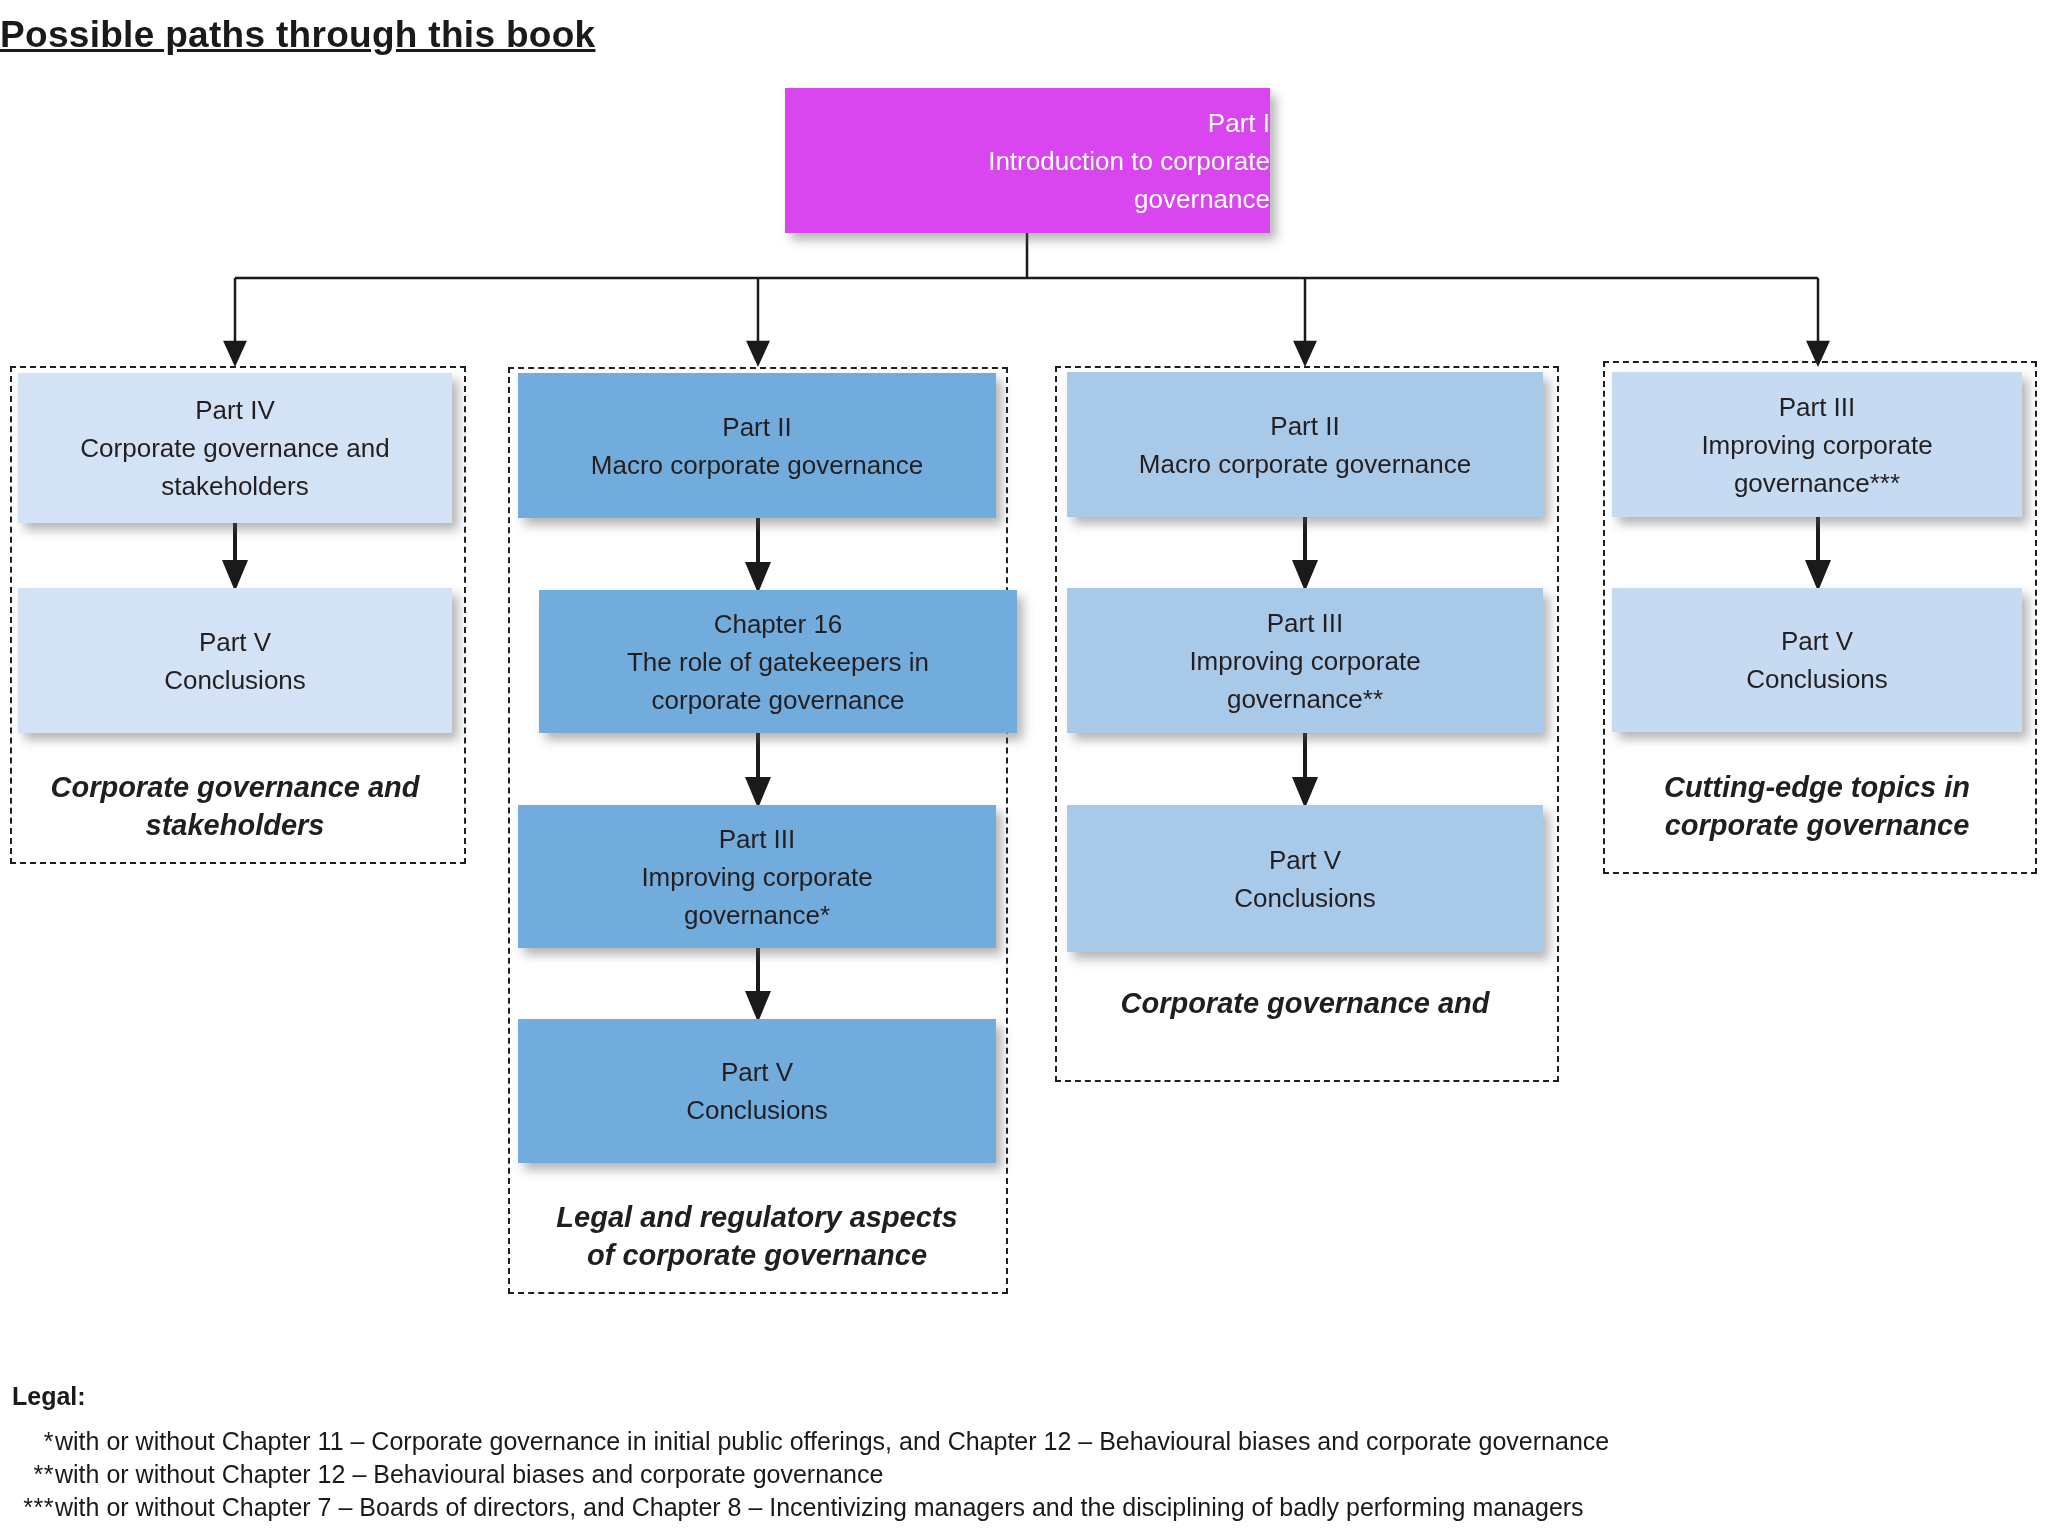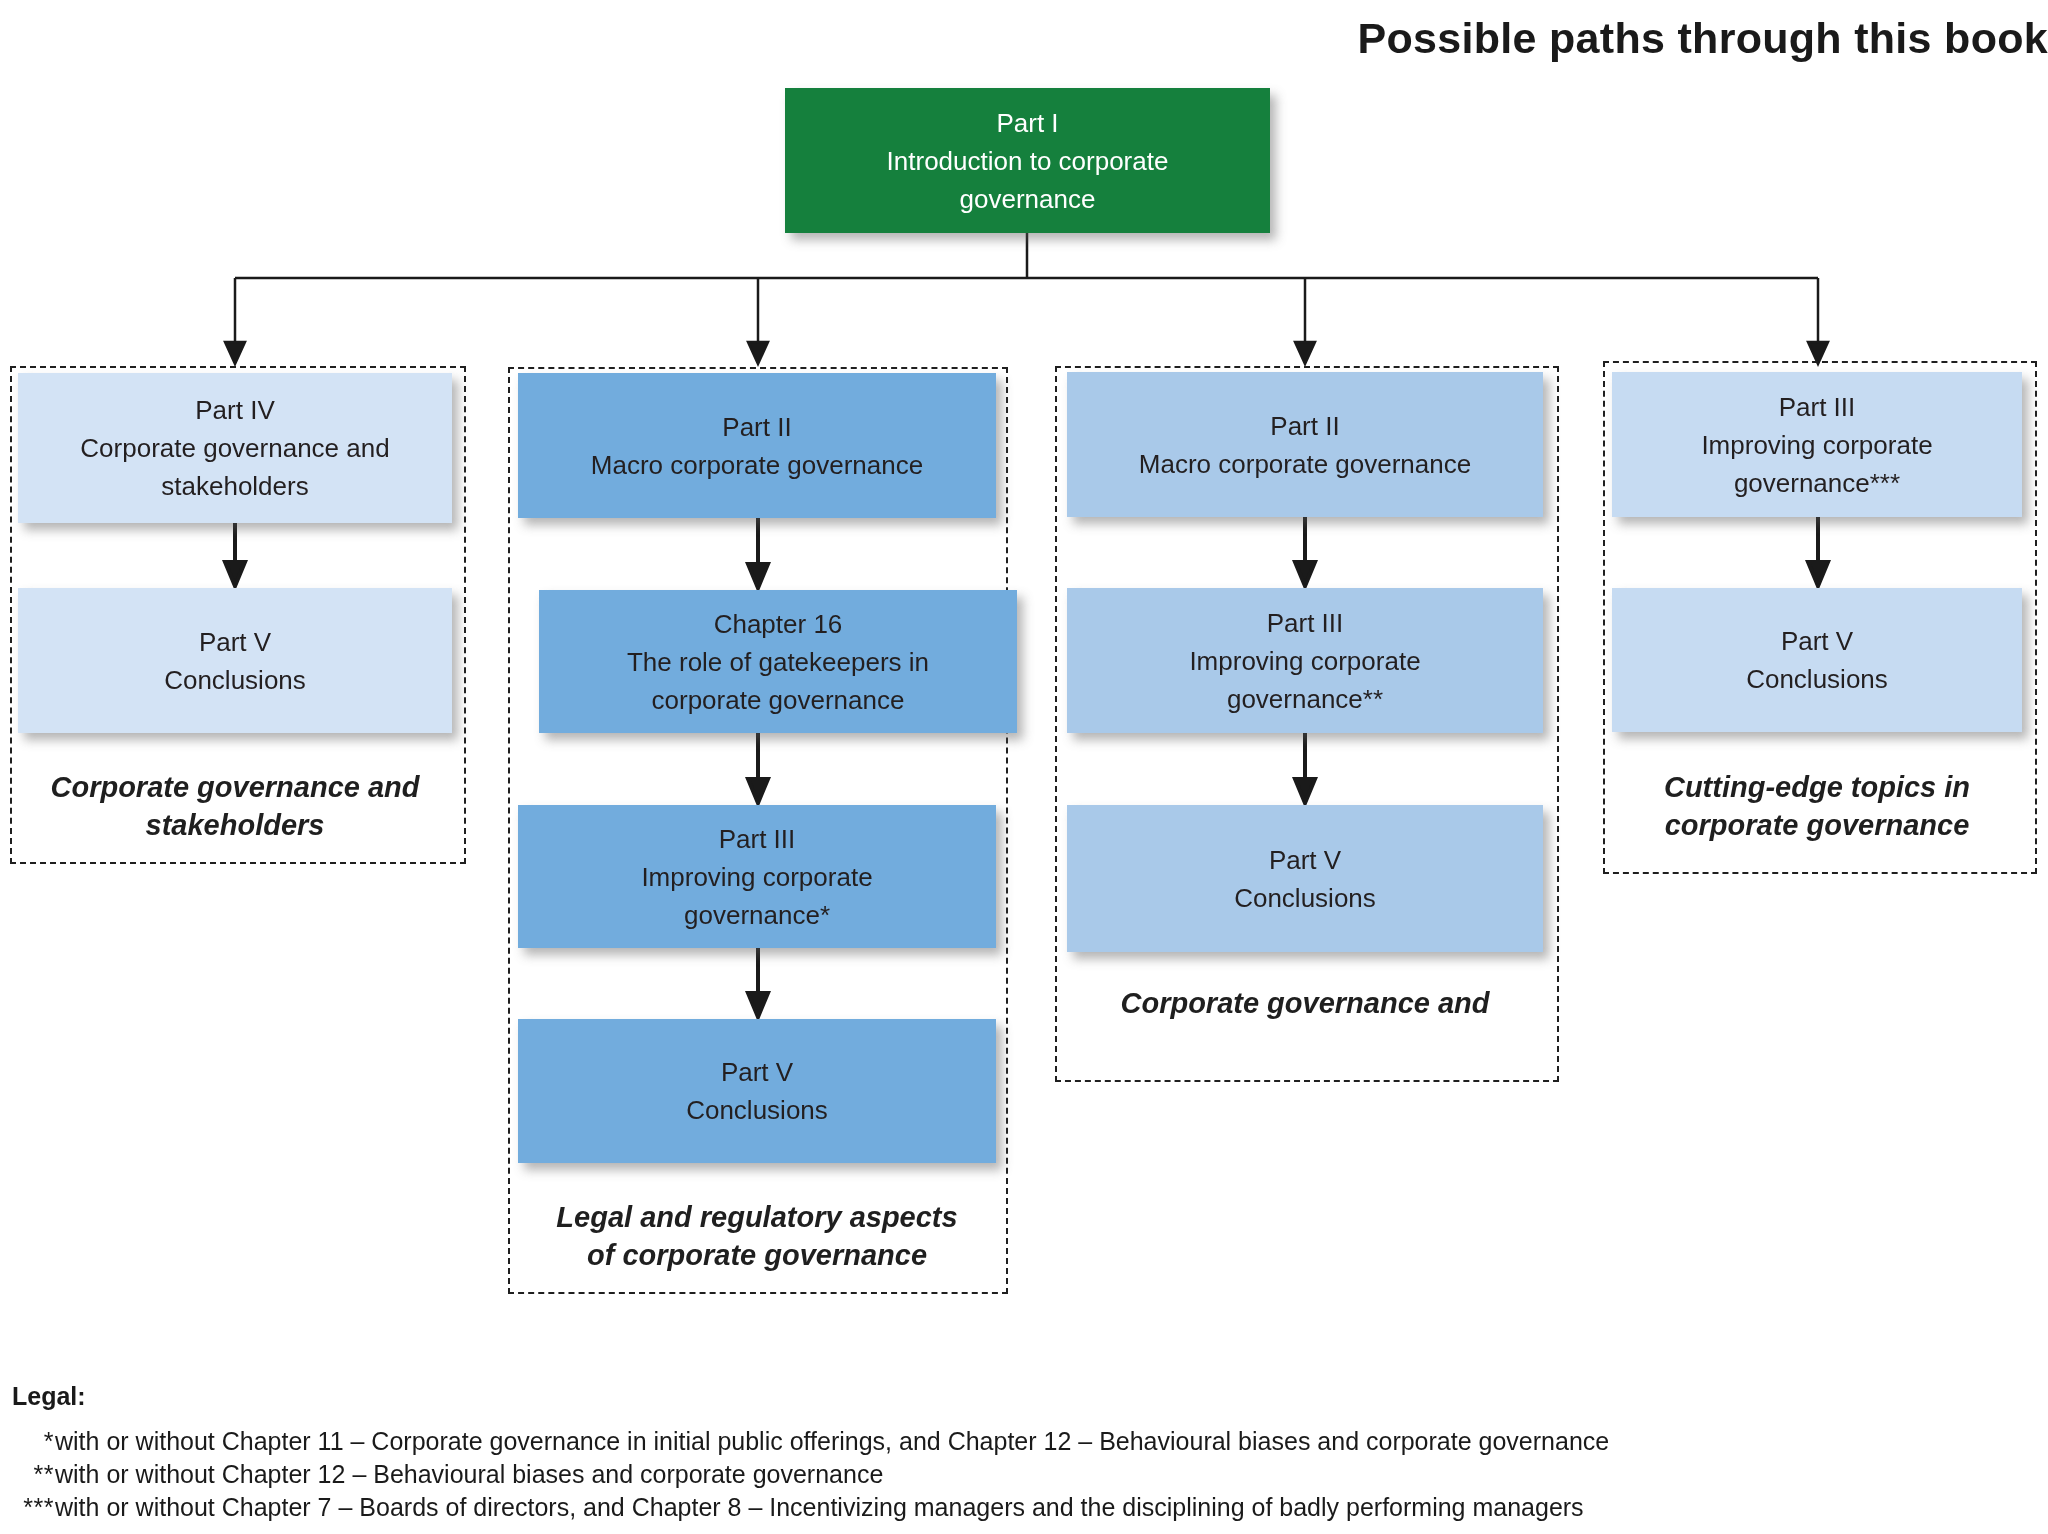--- a/index.html
+++ b/index.html
@@ -4,31 +4,31 @@
 <style>
   html,body { margin:0; padding:0; background:#ffffff; }
   .canvas {
     position:relative; width:2048px; height:1534px;
     background:#ffffff; overflow:hidden;
     font-family:"Liberation Sans", sans-serif;
     color:#231f20;
   }
   .title {
     position:absolute; left:0; top:14px; width:2048px;
-    text-align:right; font-size:43px; font-weight:bold;
-    letter-spacing:0.3px; color:#1a1a1a;
+    text-align:left; font-size:37px; font-weight:bold;
+    letter-spacing:0.3px; color:#1a1a1a;text-decoration:underline;
   }
   .arrow-layer { position:absolute; left:0; top:0; width:2048px; height:1534px; }
   .group { position:absolute; border:2px dashed #1f1f1f; background:transparent; }
   .box {
     position:absolute; display:flex; flex-direction:column; justify-content:center;
     text-align:center; font-size:26px; line-height:38px; color:#231f20;
     box-shadow:6px 7px 10px rgba(90,90,90,0.45);
   }
-  .box.root  { background:#15803d; color:#ffffff; }
+  .box.root  { background:#d946ef; color:#ffffff;text-align:right; }
   .box.c1    { background:#d3e3f5; }
   .box.c2    { background:#72acdd; }
   .box.c3    { background:#a9c9e9; }
   .box.c4    { background:#c6dbf2; }
   .caption {
     position:absolute; width:520px; text-align:center;
     font-size:29px; line-height:38px; font-weight:bold; font-style:italic;
     color:#1f1f1f;
   }
   .notes { position:absolute; left:12px; top:1382px; font-size:25px; color:#1a1a1a; }

